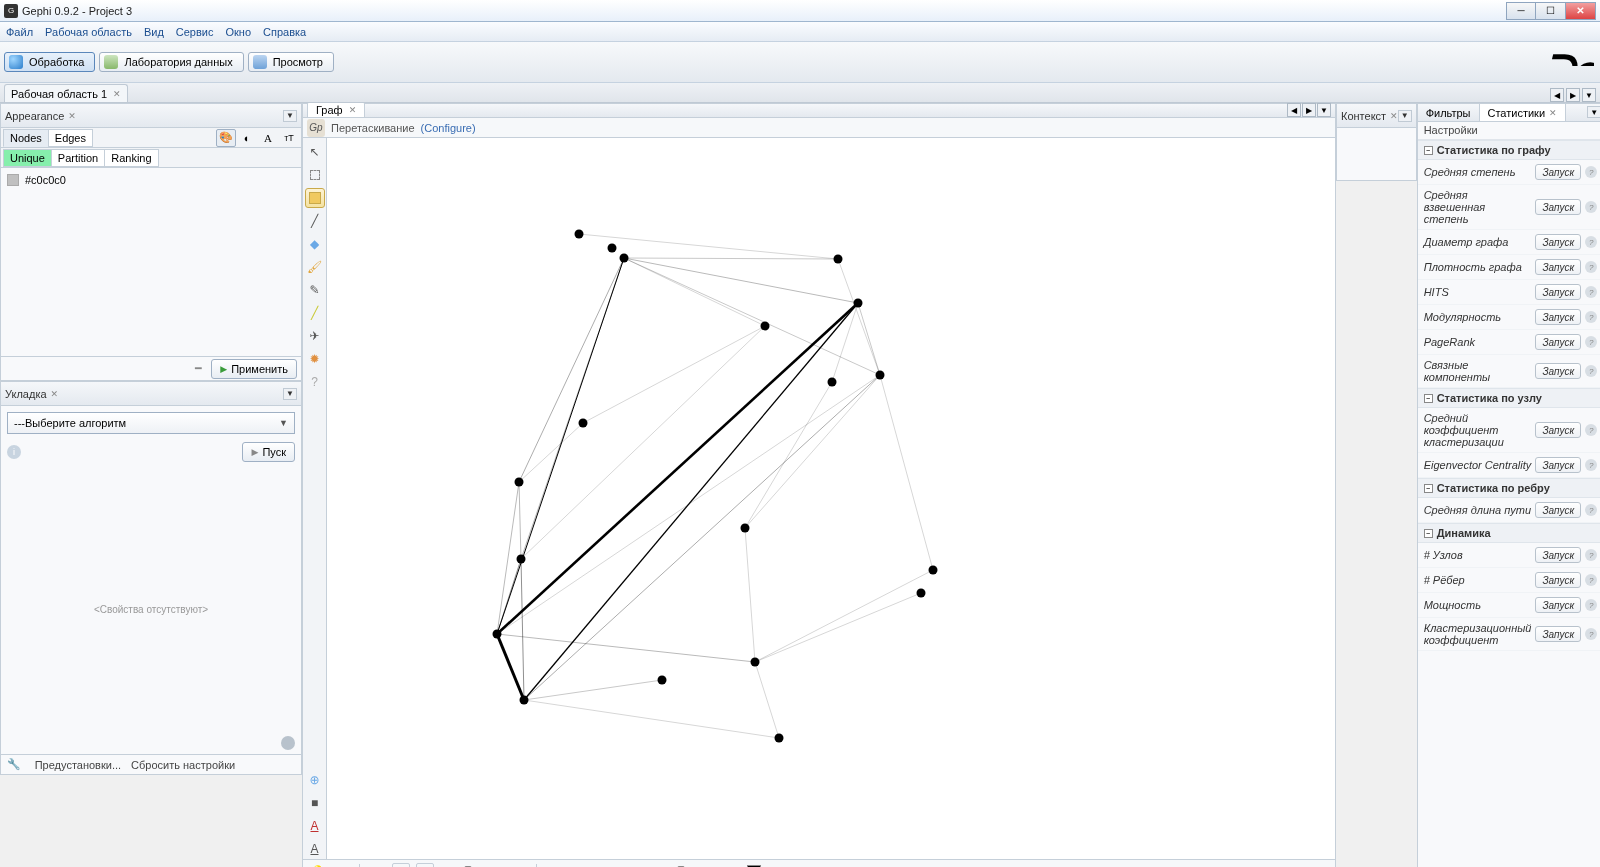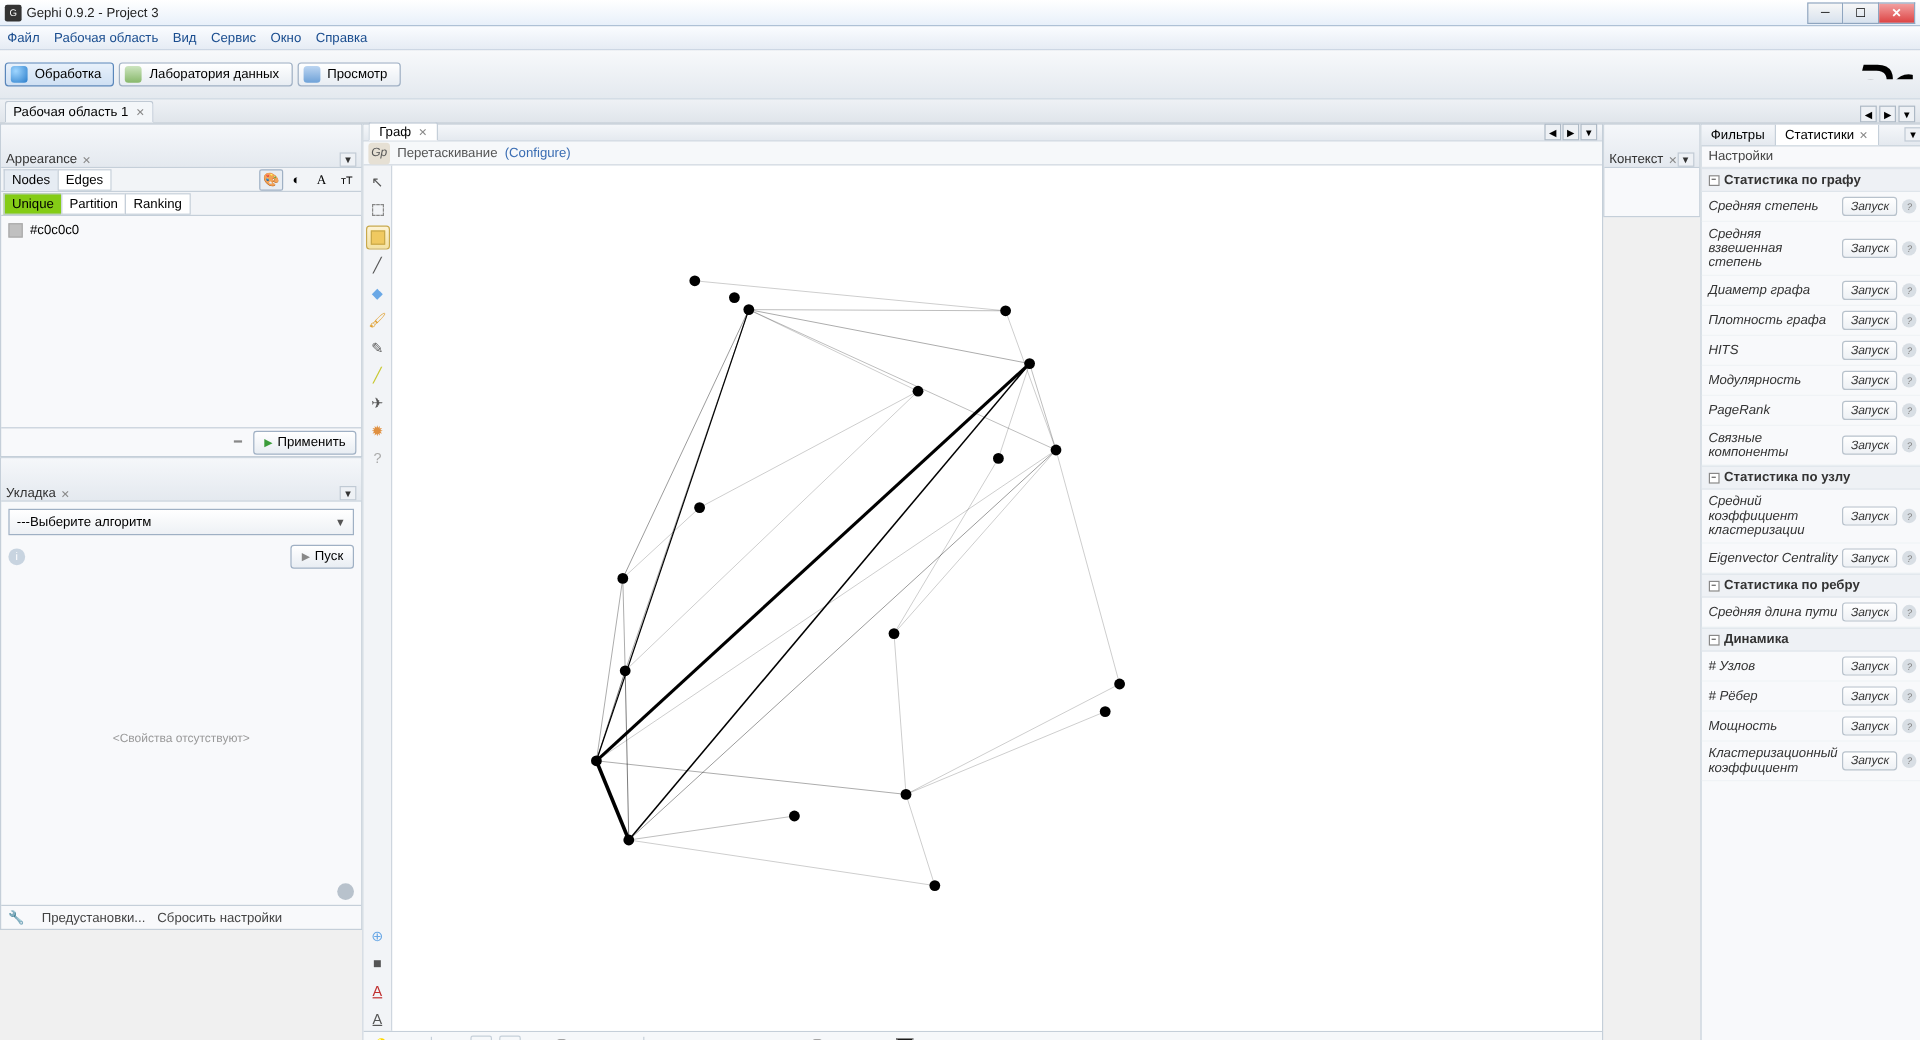--- a/index.html
+++ b/index.html
@@ -33,37 +33,37 @@
 .ws-tab { height: 18px; background: #f3f6f9; border: 1px solid #bfc9d4; border-bottom: none; padding: 2px 6px; display: flex; align-items: center; gap: 6px; border-radius: 3px 3px 0 0; }
 .ws-tab .x { color: #888; font-size: 9px; }
 .ws-nav { position: absolute; right: 4px; display: flex; gap: 2px; }
 .ws-nav .nbtn { width: 14px; height: 14px; border: 1px solid #adb9c5; background: #eef1f5; font-size: 8px; display: flex; align-items: center; justify-content: center; }
 
 
 .main { display: flex; height: calc(867px - 22px - 20px - 24px - 20px); }
 
 
 .panel { background: #f8f9fb; border: 1px solid #c5cfd9; display: flex; flex-direction: column; }
-.panel-header { height: 36px; background: linear-gradient(#f5f7fa,#e4e9ef); border-bottom: 1px solid #c5cfd9; display: flex; align-items: flex-end; padding: 0 4px; font-weight: normal; color: #333; }
+.panel-header { height: 24px; background: linear-gradient(#f5f7fa,#e4e9ef); border-bottom: 1px solid #c5cfd9; display: flex; align-items: center; padding: 0 4px; font-weight: normal; color: #333; }
 .panel-header .ph-title { margin-right: 4px; }
 .panel-header .ph-x { color: #888; font-size: 9px; margin-right: auto; }
 .panel-header .ph-chev { width: 14px; height: 12px; border: 1px solid #c0cad4; background: #eef1f5; font-size: 8px; display: flex; align-items: center; justify-content: center; margin-left: auto; }
 
 
 .left-col { width: 302px; display: flex; flex-direction: column; }
 .appearance-panel { flex: 0 0 auto; height: 278px; }
 .sub-tabs { height: 20px; display: flex; align-items: center; border-bottom: 1px solid #c5cfd9; background: #f2f4f7; padding: 0 2px; }
 .sub-tab { padding: 2px 6px; border: 1px solid #c5cfd9; background: #fff; margin-right: -1px; cursor: default;}
 .sub-tab.active { background: #e6ecf3; border-bottom-color: #e6ecf3; }
 .sub-tabs .sp { flex: 1; }
 .sub-tabs .ic-btn { width: 20px; height: 18px; display: flex; align-items: center; justify-content: center; border-radius: 2px; margin-left: 1px; }
 .sub-tabs .ic-btn.sel { border: 1px solid #9fb0c4; background: #e8edf3; }
 .mode-tabs { height: 20px; display: flex; align-items: center; border-bottom: 1px solid #c5cfd9; background: #f2f4f7; padding: 0 2px; }
 .mode-tabs .mtab { padding: 2px 6px; border: 1px solid #c5cfd9; background: #fff; margin-right: -1px; }
-.mode-tabs .mtab.active { background: #84cc16; }
+.mode-tabs .mtab.active { background: #86efac; }
 .color-row { padding: 6px; display: flex; align-items: center; gap: 6px; }
 .color-swatch { width: 12px; height: 12px; background: #c0c0c0; border: 1px solid #aaa; }
 .apply-bar { height: 24px; border-top: 1px solid #c5cfd9; display: flex; align-items: center; justify-content: flex-end; padding: 0 4px; gap: 6px; }
 .apply-bar .dash { color: #888; width: 14px; text-align: center; }
 .btn { height: 20px; border: 1px solid #9fb0c4; background: linear-gradient(#fff,#e8edf3); padding: 0 8px; display: flex; align-items: center; gap: 4px; border-radius: 3px; }
 .btn .tri { color: #3a9c3a; font-size: 9px; }
 
 .layout-panel { height: 394px; }
 .layout-body { padding: 6px; display: flex; flex-direction: column; gap: 8px; flex: 1; }
 .combo { height: 22px; border: 1px solid #9fb0c4; background: linear-gradient(#fff,#eef1f5); display: flex; align-items: center; padding: 0 6px; justify-content: space-between; }

